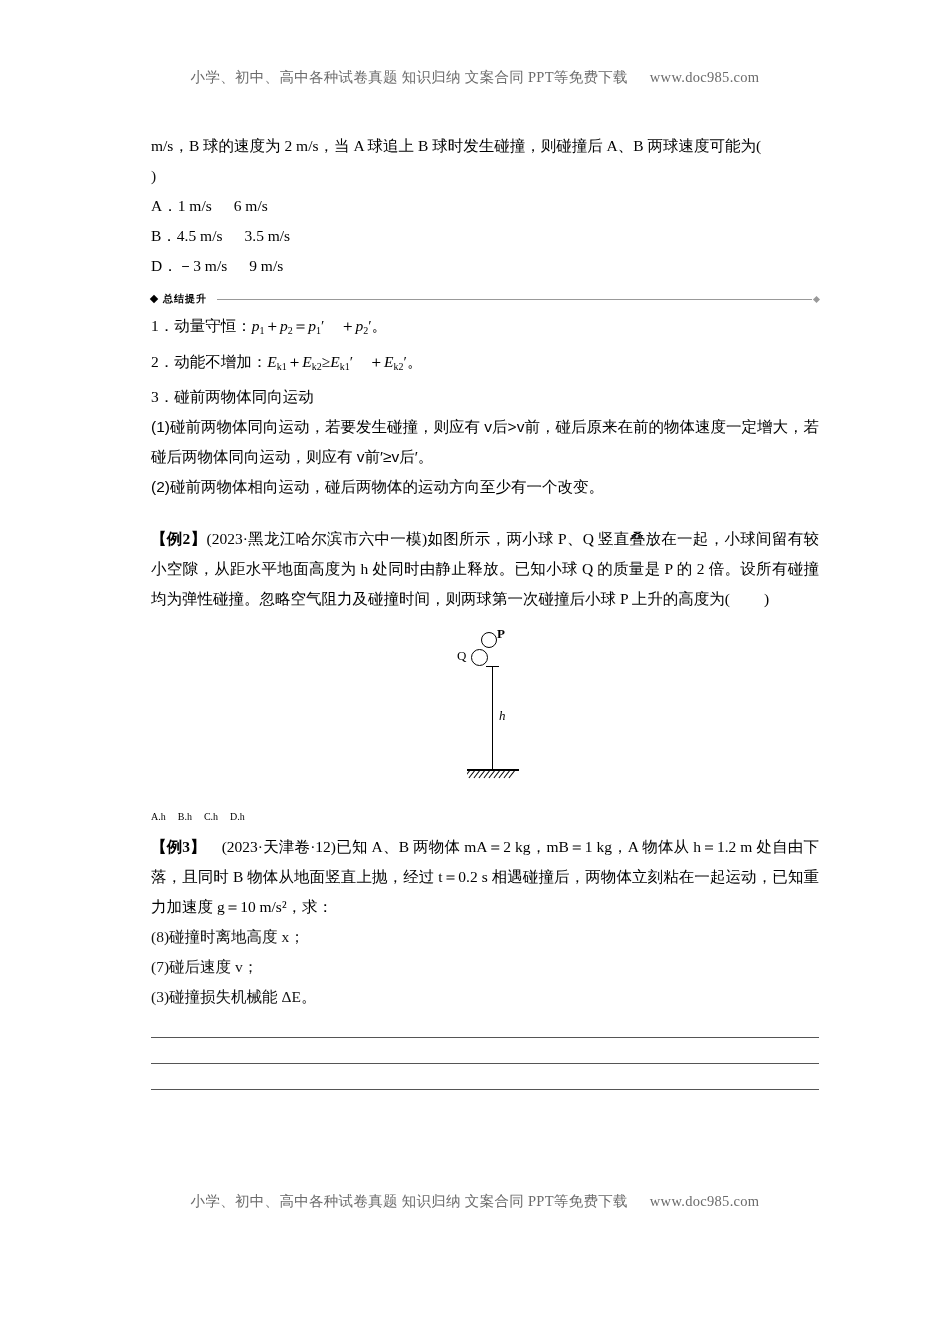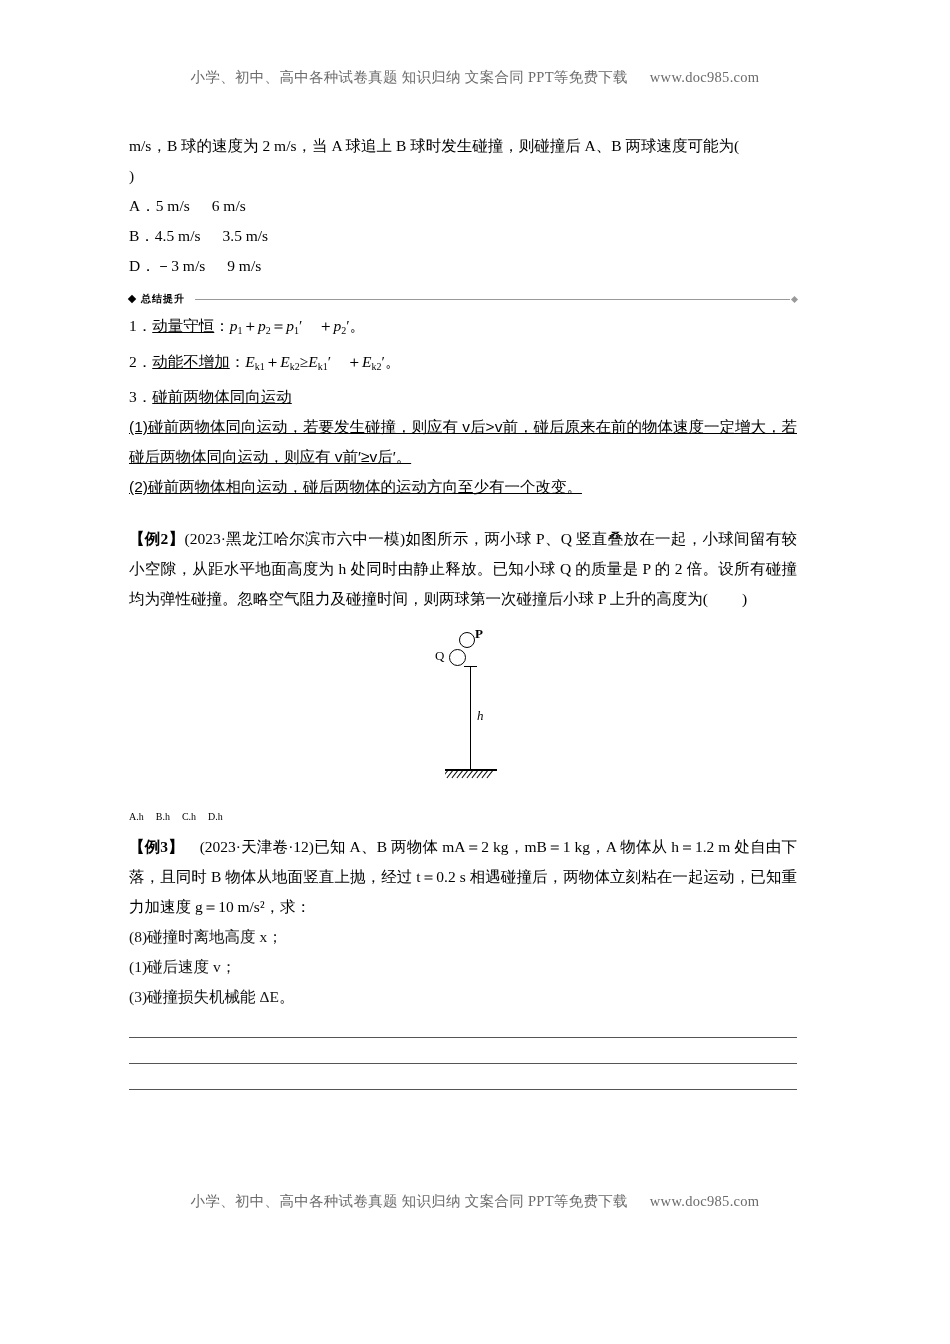--- a/index.html
+++ b/index.html
@@ -33,21 +33,21 @@
     letter-spacing: 0.3px;
   }
   .watermark .url {
     margin-left: 22px;
   }
   .wm-top { top: 68px; }
   .wm-bottom { top: 1192px; }
 
   .content {
     position: absolute;
-    left: 129px;
+    left: 151px;
     top: 131px;
     width: 668px;
   }
   .line {
     font-size: 15.5px;
     line-height: 30px;
     color: #111;
   }
   .para {
     font-size: 15.5px;
@@ -100,21 +100,21 @@
     font-family: "Liberation Sans", sans-serif;
     font-weight: bold;
     font-size: 15.5px;
     margin-top: 14px;
     margin-bottom: 6px;
   }
   .num-line {
     font-size: 15.5px;
     line-height: 31px;
   }
-  .hand { font-family: "Liberation Sans", sans-serif; text-decoration: underline; }
+  .hand { font-family: "Liberation Sans", sans-serif; }
   i.mi { font-family: "Liberation Serif", serif; font-style: italic; }
   .sub { font-size: 10px; vertical-align: -0.25em; }
 
   .example-block { margin-top: 22px; }
   .blank-line {
     border-bottom: 1px solid #555;
     height: 0;
     margin-top: 25px;
   }
 
@@ -216,21 +216,21 @@
   </div>
 
   <div class="content">
 
     <div class="para">
       <span>m/s，B 球的速度为 2 m/s，当 A 球追上 B 球时发生碰撞，则碰撞后 A、B 两球速度可能为(</span>
     </div>
     <div class="line">)</div>
 
     <div class="opt">
-      <span>A．</span><span>5 m/s</span><span class="sp"></span><span>6 m/s</span>
+      <span>A．</span><span>1 m/s</span><span class="sp"></span><span>6 m/s</span>
     </div>
     <div class="opt">
       <span>B．</span><span>4.5 m/s</span><span class="sp"></span><span>3.5 m/s</span>
     </div>
     <div class="opt">
       <span>D．</span><span>－3 m/s</span><span class="sp"></span><span>9 m/s</span>
     </div>
 
     <div class="summary-bar">
       <span class="diamond"></span>
@@ -287,21 +287,21 @@
       <div class="ans-line">
         <span>A.h</span><span>B.h</span><span>C.h</span><span>D.h</span>
       </div>
     </div>
 
     <div>
       <div class="para">
         <b>【例3】</b>　<span>(2023·天津卷·12)</span><span>已知 A、B 两物体 mA＝2 kg，mB＝1 kg，A 物体从 h＝1.2 m 处自由下落，且同时 B 物体从地面竖直上抛，经过 t＝0.2 s 相遇碰撞后，两物体立刻粘在一起运动，已知重力加速度 g＝10 m/s²，求：</span>
       </div>
       <div class="line">(8)碰撞时离地高度 x；</div>
-      <div class="line">(1)碰后速度 v；</div>
+      <div class="line">(7)碰后速度 v；</div>
       <div class="line">(3)碰撞损失机械能 ΔE。</div>
     </div>
 
     <div class="blank-line"></div>
     <div class="blank-line"></div>
     <div class="blank-line"></div>
   </div>
 
   <div class="watermark wm-bottom">
     <span>小学、初中、高中各种试卷真题  知识归纳  文案合同  PPT等免费下载</span><span class="url">www.doc985.com</span>

